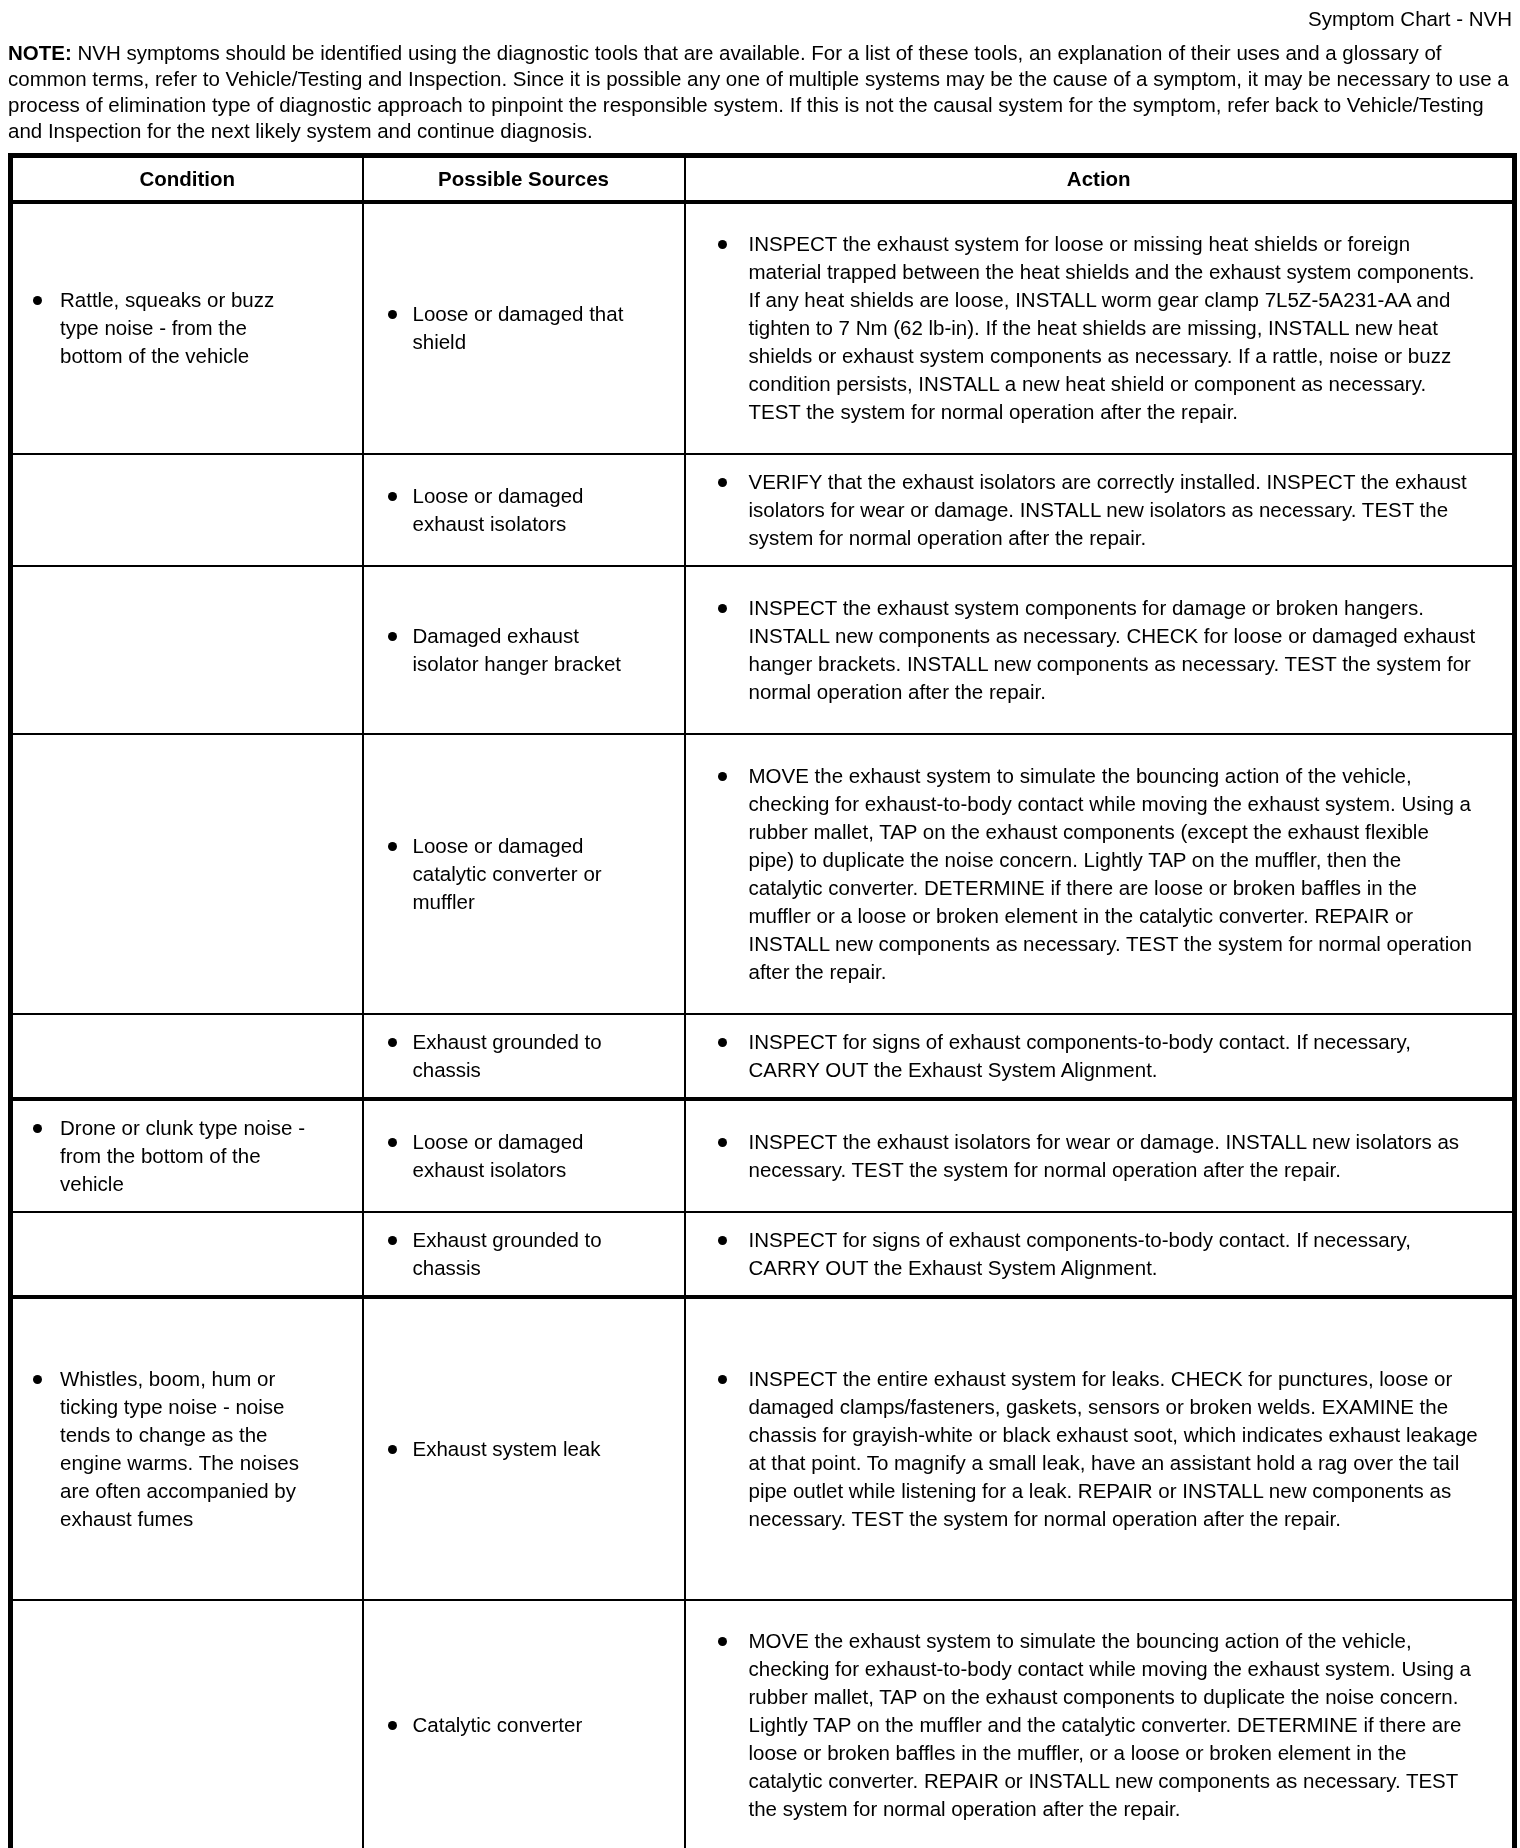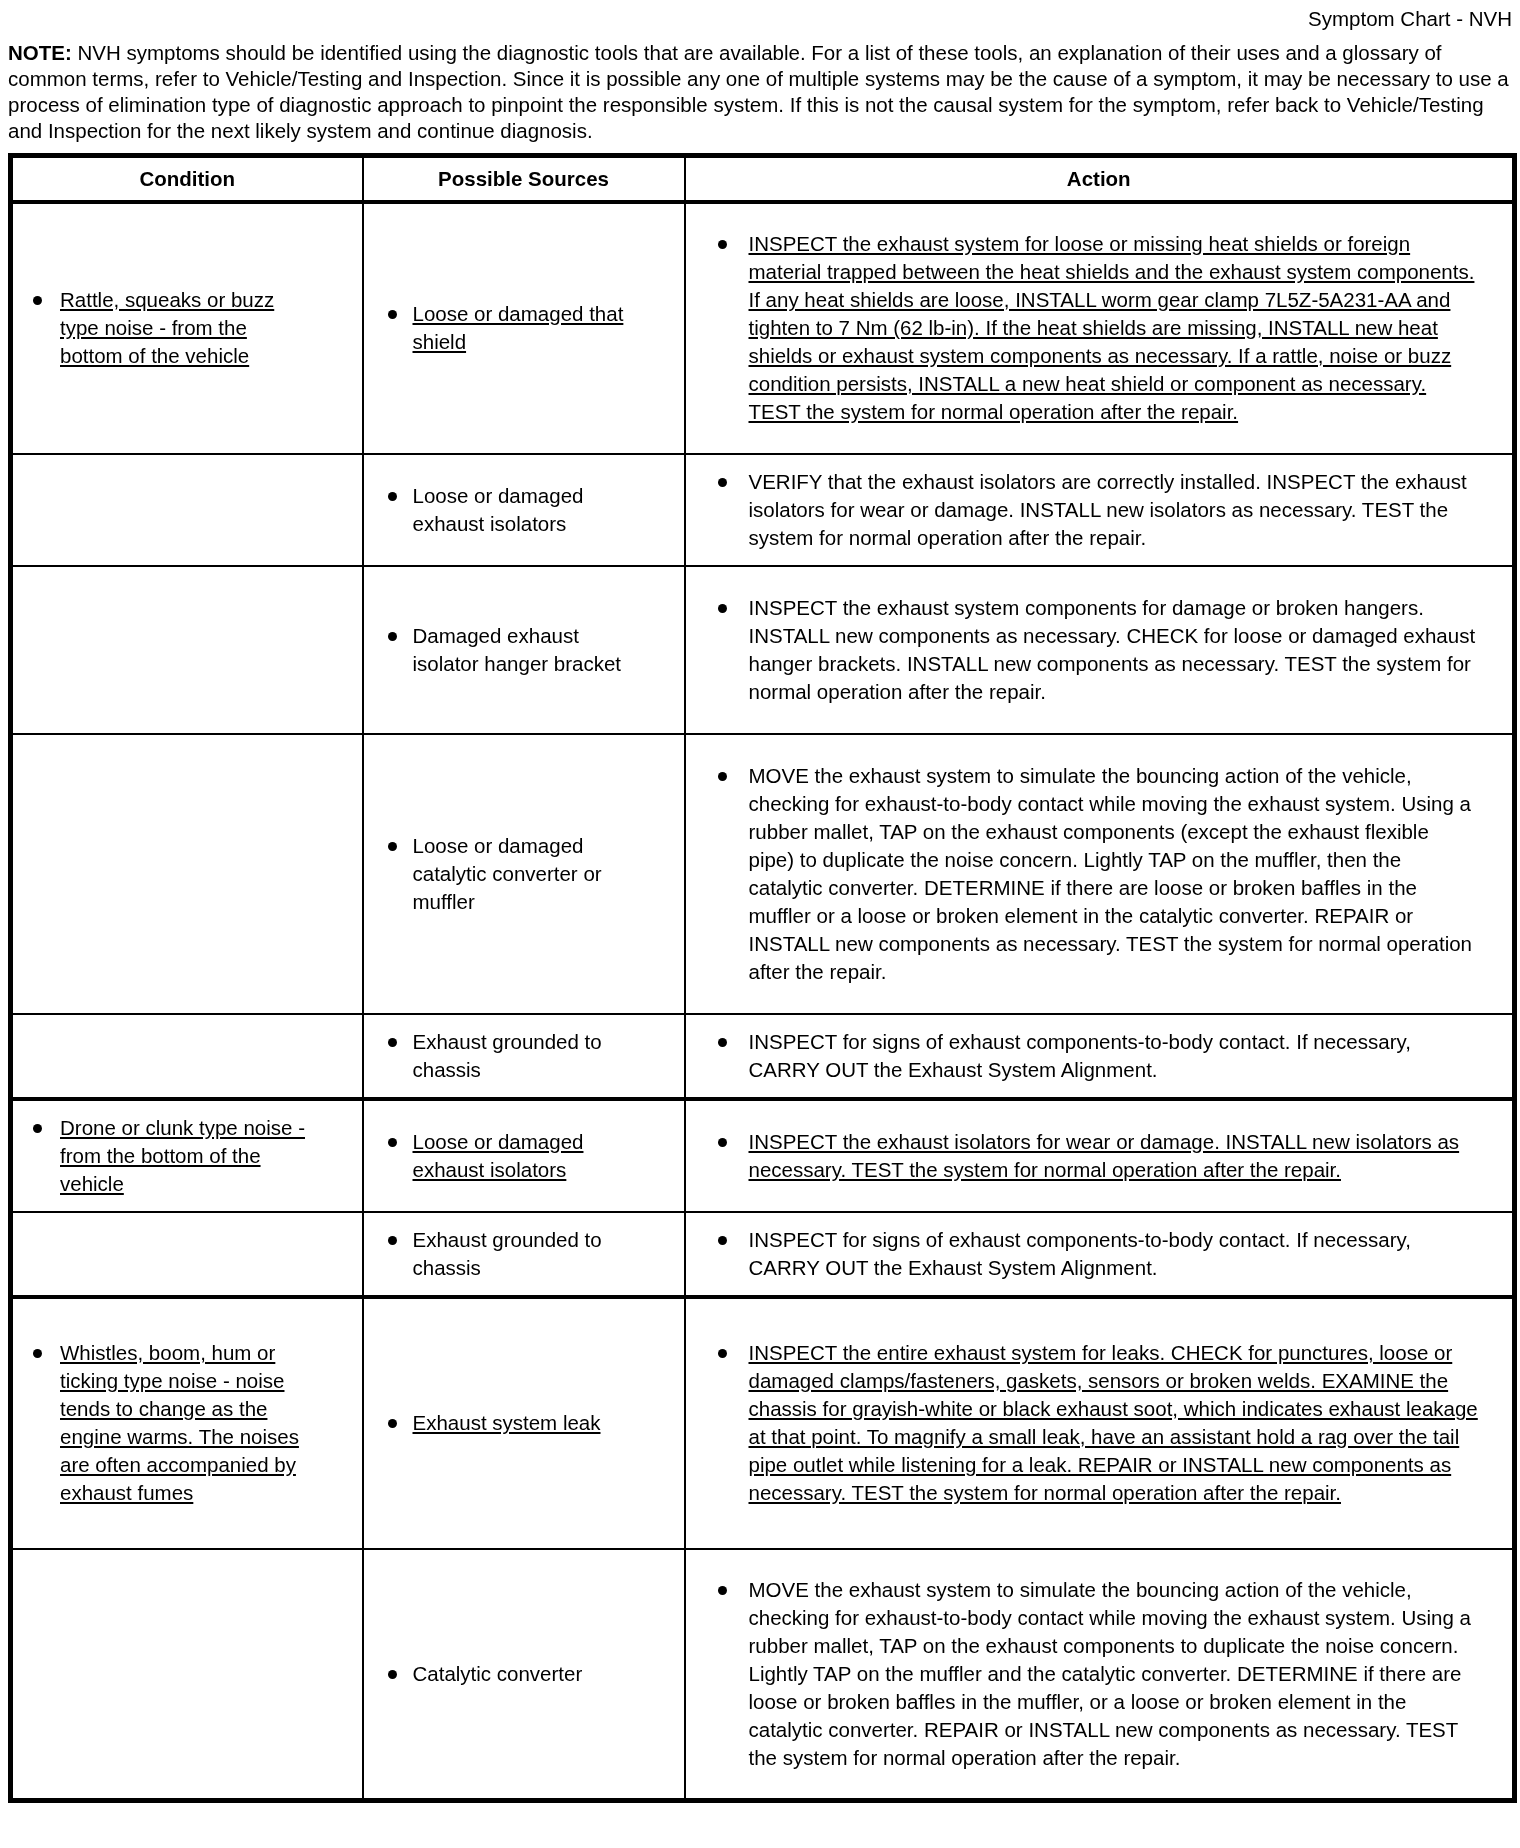--- a/index.html
+++ b/index.html
@@ -67,24 +67,24 @@
   td.act  .txt { margin-left: 22px; }
 
   
   tbody tr:nth-child(1) { height: 252px; }
   tbody tr:nth-child(2) { height: 112px; }
   tbody tr:nth-child(3) { height: 168px; }
   tbody tr:nth-child(4) { height: 280px; }
   tbody tr:nth-child(5) { height: 84px;  }
   tbody tr:nth-child(6) { height: 112px; }
   tbody tr:nth-child(7) { height: 84px;  }
-  tbody tr:nth-child(8) { height: 252px; }
+  tbody tr:nth-child(8) { height: 303px; }
   tbody tr:nth-child(9) { height: 252px; }
 
-  tbody tr.group-start td { border-top-width: 4px; text-decoration: underline; }
+  tbody tr.group-start td { border-top-width: 4px; }
 </style>
 </head>
 <body>
 
 <div class="page-title">Symptom Chart - NVH</div>
 
 <p class="note"><b>NOTE:</b><span> NVH symptoms should be identified using the diagnostic tools that are available. For a list of these tools, an explanation of their uses and a glossary of common terms, refer to Vehicle/Testing and Inspection. Since it is possible any one of multiple systems may be the cause of a symptom, it may be necessary to use a process of elimination type of diagnostic approach to pinpoint the responsible system. If this is not the causal system for the symptom, refer back to Vehicle/Testing and Inspection for the next likely system and continue diagnosis.</span></p>
 
 <table class="symptom-table">
   <colgroup>

